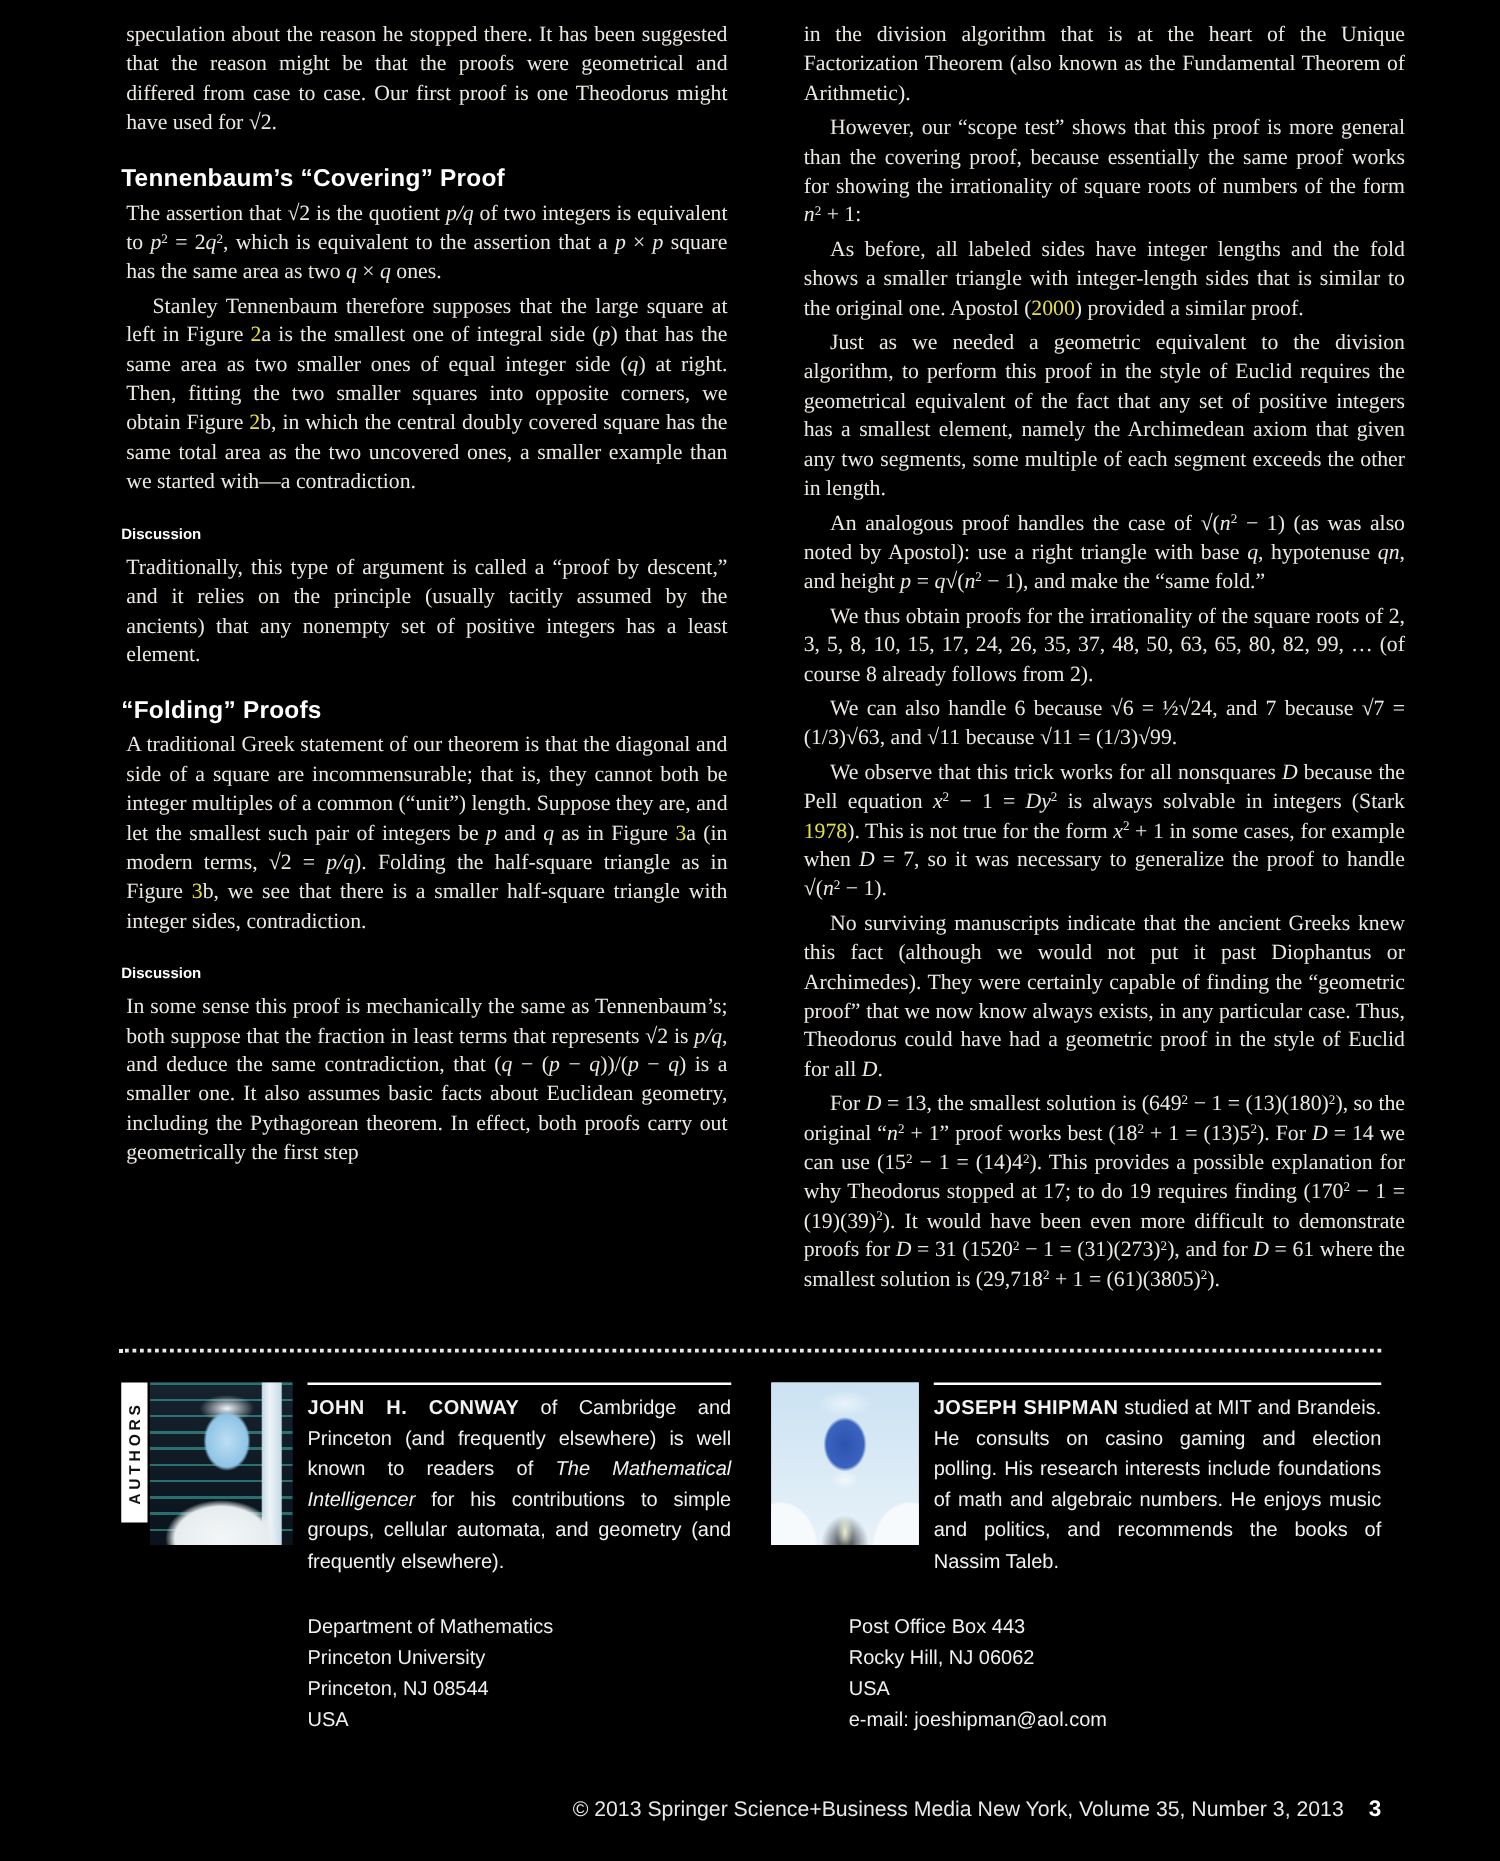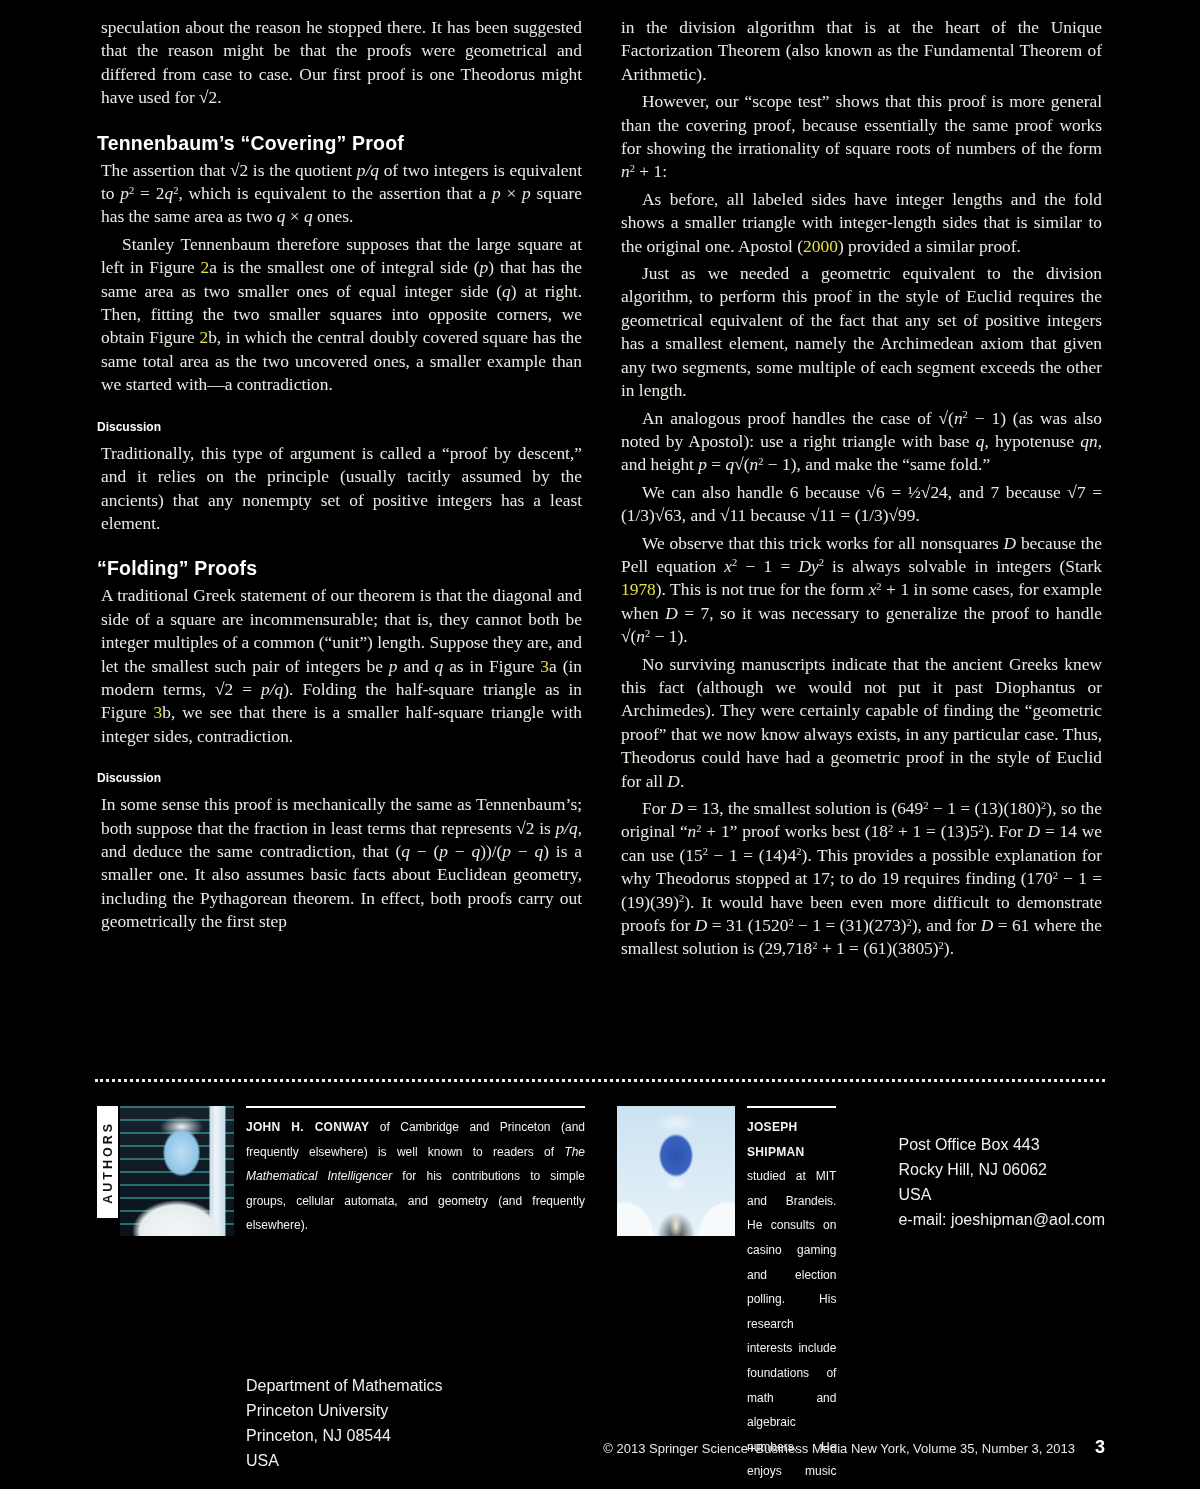--- a/index.html
+++ b/index.html
@@ -5,21 +5,21 @@
   html,body { margin:0; padding:0; }
   body {
     width:1200px; height:1489px;
     background:#000;
     position:relative;
     overflow:hidden;
     font-family:"Liberation Sans", sans-serif;
   }
   .col { position:absolute; top:12px; width:489px; }
   #col-left  { left:97px; }
-  #col-right { left:617px; }
+  #col-right { left:639px; }
 
   p.para {
     margin:4px;
     color:#ece9e2;
     font-family:Liberation Serif, serif;
     font-size:17.4px;
     line-height:23.4px;
     text-align:justify;
   }
   p.para.indent { text-indent:21px; }
@@ -97,21 +97,21 @@
       radial-gradient(ellipse 42px 52px at 6% 102%, #f7fafc 0%, #f7fafc 68%, rgba(247,250,252,0) 72%),
       radial-gradient(ellipse 42px 52px at 94% 102%, #f7fafc 0%, #f7fafc 68%, rgba(247,250,252,0) 72%),
       linear-gradient(180deg, #cbe2f2 0%, #e8f2f9 100%);
   }
 
   .bio {
     flex:1;
     margin-left:12px;
     border-top:2px solid #fff;
     padding-top:7px;
-    font-size:12px;
+    font-size:16px;
     line-height:24.6px;
     color:#f2f2f2;
     text-align:justify;
   }
   .bio .rs-b { letter-spacing:0.3px; }
 
   .address {
     font-size:16px;
     line-height:25px;
     color:#f0f0f0;
@@ -123,21 +123,21 @@
   
   .footer {
     position:absolute;
     top:1437px;
     left:97px; width:1008px;
     display:flex;
     justify-content:flex-end;
     align-items:baseline;
     gap:20px;
   }
-  .copyright { font-size:13px; color:#e8e8e8; }
+  .copyright { font-size:17px; color:#e8e8e8; }
   .pagenum   { font-size:18px; font-weight:bold; color:#fff; }
 </style>
 </head>
 <body>
 
 <div class="col" id="col-left">
     <p class="para"><span>speculation about the reason he stopped there. It has been suggested that the reason might be that the proofs were geometrical and differed from case to case. Our first proof is one Theodorus might have used for √2.</span></p>
     <h2 class="sec">Tennenbaum’s “Covering” Proof</h2>
     <p class="para"><span>The assertion that √2 is the quotient </span><span class="rs-i">p/q</span><span> of two integers is equivalent to </span><span class="rs-i">p</span><span class="rs-sup">2</span><span> = 2</span><span class="rs-i">q</span><span class="rs-sup">2</span><span>, which is equivalent to the assertion that a </span><span class="rs-i">p</span><span> × </span><span class="rs-i">p</span><span> square has the same area as two </span><span class="rs-i">q</span><span> × </span><span class="rs-i">q</span><span> ones.</span></p>
     <p class="para indent"><span>Stanley Tennenbaum therefore supposes that the large square at left in Figure </span><span class="rs-link">2</span><span>a is the smallest one of integral side (</span><span class="rs-i">p</span><span>) that has the same area as two smaller ones of equal integer side (</span><span class="rs-i">q</span><span>) at right. Then, fitting the two smaller squares into opposite corners, we obtain Figure </span><span class="rs-link">2</span><span>b, in which the central doubly covered square has the same total area as the two uncovered ones, a smaller example than we started with—a contradiction.</span></p>
@@ -148,20 +148,21 @@
     <h3 class="sub">Discussion</h3>
     <p class="para"><span>In some sense this proof is mechanically the same as Tennenbaum’s; both suppose that the fraction in least terms that represents √2 is </span><span class="rs-i">p/q</span><span>, and deduce the same contradiction, that (</span><span class="rs-i">q</span><span> − (</span><span class="rs-i">p</span><span> − </span><span class="rs-i">q</span><span>))/(</span><span class="rs-i">p</span><span> − </span><span class="rs-i">q</span><span>) is a smaller one. It also assumes basic facts about Euclidean geometry, including the Pythagorean theorem. In effect, both proofs carry out geometrically the first step</span></p>
   </div>
 
 <div class="col" id="col-right">
     <p class="para"><span>in the division algorithm that is at the heart of the Unique Factorization Theorem (also known as the Fundamental Theorem of Arithmetic).</span></p>
     <p class="para indent"><span>However, our “scope test” shows that this proof is more general than the covering proof, because essentially the same proof works for showing the irrationality of square roots of numbers of the form </span><span class="rs-i">n</span><span class="rs-sup">2</span><span> + 1:</span></p>
     <p class="para indent"><span>As before, all labeled sides have integer lengths and the fold shows a smaller triangle with integer-length sides that is similar to the original one. Apostol (</span><span class="rs-link">2000</span><span>) provided a similar proof.</span></p>
     <p class="para indent"><span>Just as we needed a geometric equivalent to the division algorithm, to perform this proof in the style of Euclid requires the geometrical equivalent of the fact that any set of positive integers has a smallest element, namely the Archimedean axiom that given any two segments, some multiple of each segment exceeds the other in length.</span></p>
     <p class="para indent"><span>An analogous proof handles the case of √(</span><span class="rs-i">n</span><span class="rs-sup">2</span><span> − 1) (as was also noted by Apostol): use a right triangle with base </span><span class="rs-i">q</span><span>, hypotenuse </span><span class="rs-i">qn</span><span>, and height </span><span class="rs-i">p</span><span> = </span><span class="rs-i">q</span><span>√(</span><span class="rs-i">n</span><span class="rs-sup">2</span><span> − 1), and make the “same fold.”</span></p>
+    <p class="para indent"><span>We thus obtain proofs for the irrationality of the square roots of 2, 3, 5, 8, 10, 15, 17, 24, 26, 35, 37, 48, 50, 63, 65, 80, 82, 99, … (of course 8 already follows from 2).</span></p>
     <p class="para indent"><span>We can also handle 6 because √6 = ½√24, and 7 because √7 = (1/3)√63, and √11 because √11 = (1/3)√99.</span></p>
     <p class="para indent"><span>We observe that this trick works for all nonsquares </span><span class="rs-i">D</span><span> because the Pell equation </span><span class="rs-i">x</span><span class="rs-sup">2</span><span> − 1 = </span><span class="rs-i">Dy</span><span class="rs-sup">2</span><span> is always solvable in integers (Stark </span><span class="rs-link">1978</span><span>). This is not true for the form </span><span class="rs-i">x</span><span class="rs-sup">2</span><span> + 1 in some cases, for example when </span><span class="rs-i">D</span><span> = 7, so it was necessary to generalize the proof to handle √(</span><span class="rs-i">n</span><span class="rs-sup">2</span><span> − 1).</span></p>
     <p class="para indent"><span>No surviving manuscripts indicate that the ancient Greeks knew this fact (although we would not put it past Diophantus or Archimedes). They were certainly capable of finding the “geometric proof” that we now know always exists, in any particular case. Thus, Theodorus could have had a geometric proof in the style of Euclid for all </span><span class="rs-i">D</span><span>.</span></p>
     <p class="para indent"><span>For </span><span class="rs-i">D</span><span> = 13, the smallest solution is (649</span><span class="rs-sup">2</span><span> − 1 = (13)(180)</span><span class="rs-sup">2</span><span>), so the original “</span><span class="rs-i">n</span><span class="rs-sup">2</span><span> + 1” proof works best (18</span><span class="rs-sup">2</span><span> + 1 = (13)5</span><span class="rs-sup">2</span><span>). For </span><span class="rs-i">D</span><span> = 14 we can use (15</span><span class="rs-sup">2</span><span> − 1 = (14)4</span><span class="rs-sup">2</span><span>). This provides a possible explanation for why Theodorus stopped at 17; to do 19 requires finding (170</span><span class="rs-sup">2</span><span> − 1 = (19)(39)</span><span class="rs-sup">2</span><span>). It would have been even more difficult to demonstrate proofs for </span><span class="rs-i">D</span><span> = 31 (1520</span><span class="rs-sup">2</span><span> − 1 = (31)(273)</span><span class="rs-sup">2</span><span>), and for </span><span class="rs-i">D</span><span> = 61 where the smallest solution is (29,718</span><span class="rs-sup">2</span><span> + 1 = (61)(3805)</span><span class="rs-sup">2</span><span>).</span></p>
   </div>
 
 <div class="dotted-rule"></div>
 
 <div class="authors-row">
 

